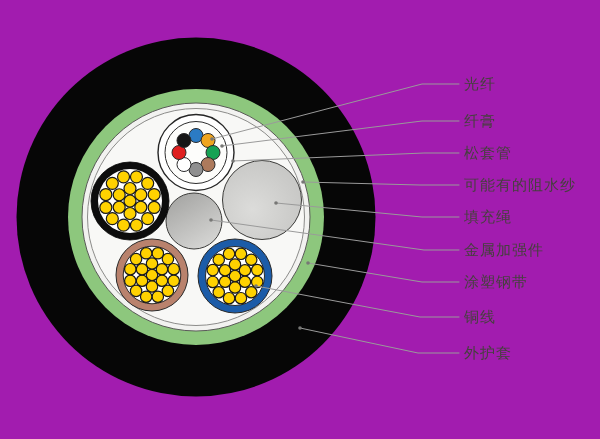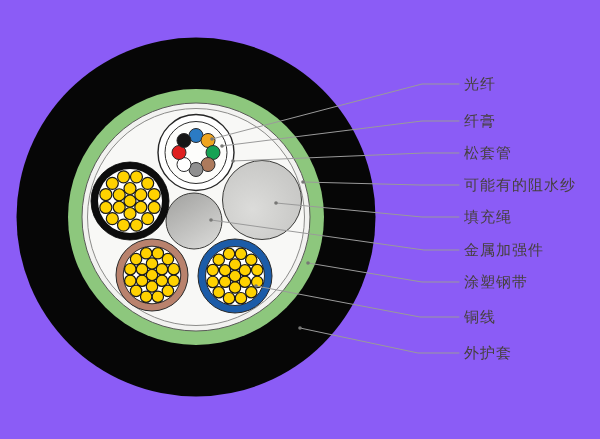--- a/index.html
+++ b/index.html
@@ -1,16 +1,16 @@
 <!DOCTYPE html>
 <html><head>
 <meta charset="utf-8">
 <style>
   html,body{margin:0;padding:0;background:#ffffff;}
-  .stage{position:relative;width:600px;height:439px;background:#8b5cf6;overflow:hidden;
+  .stage{position:relative;width:600px;height:439px;background:#a21caf;overflow:hidden;
          font-family:"Liberation Sans","DejaVu Sans",sans-serif;}
   svg{display:block;}
   .leader{fill:none;stroke:#9a9a9a;stroke-width:1;stroke-linejoin:round;stroke-linecap:round;}
   .endpoint{fill:#777775;stroke:none;}
   .diagram-label{font-size:15px;fill:#46403e;letter-spacing:1px;}
 </style>
 </head>
 <body>
 
 <div class="stage">

